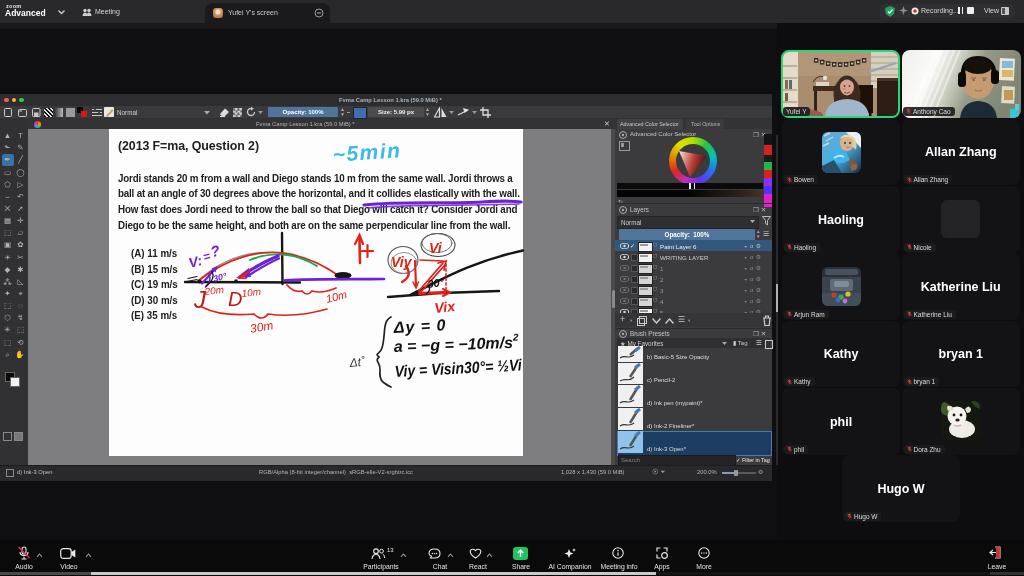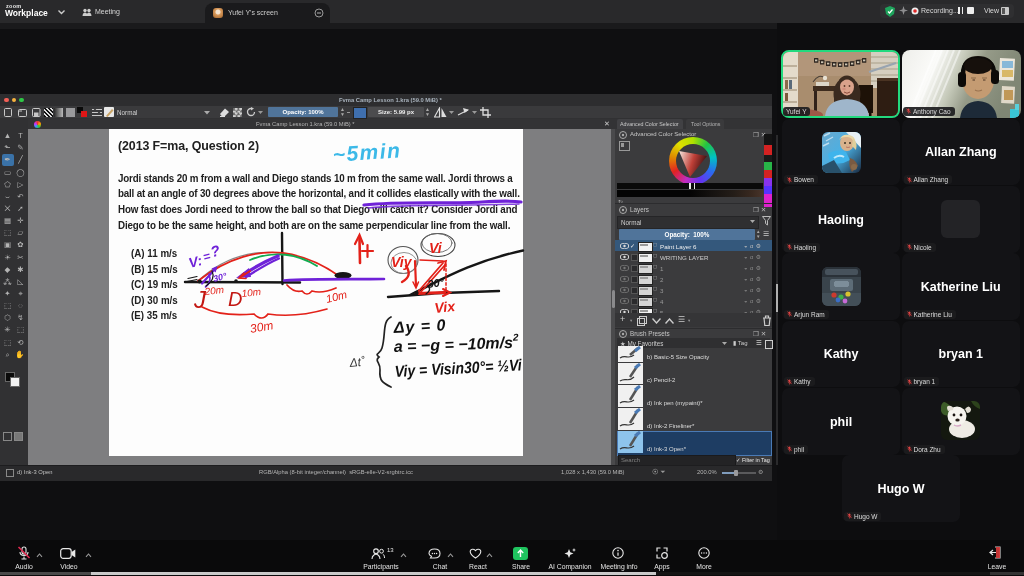--- a/index.html
+++ b/index.html
@@ -7,21 +7,21 @@
   .a{position:absolute;}
   .lbl{position:absolute;display:flex;align-items:center;gap:2px;background:rgba(28,28,30,.92);border-radius:3px;height:9px;padding:0 4px 0 3px;font-size:6.5px;color:#ddd;white-space:nowrap;}
   .mic{width:5px;height:6px;flex:0 0 auto;}
   .bigname{position:absolute;color:#fff;font-weight:bold;font-size:12.5px;white-space:nowrap;transform:translateX(-50%);}
 </style>
 </head>
 <body>
 
 <div class="a" style="left:0;top:0;width:1024px;height:23px;background:#29292b;"></div>
 <div class="a" style="left:6px;top:3px;font-size:5.5px;font-weight:bold;color:#e8e8e8;letter-spacing:.3px;">zoom</div>
-<div class="a" style="left:5px;top:8px;font-size:8.5px;font-weight:bold;color:#fff;">Workplace</div>
+<div class="a" style="left:5px;top:8px;font-size:8.5px;font-weight:bold;color:#fff;">Advanced</div>
 <svg class="a" style="left:57px;top:9px;" width="9" height="7" viewBox="0 0 9 7">
     <path d="M1.5 1.5 L4.5 4.5 L7.5 1.5" stroke="#ccc" stroke-width="1.4" fill="none"></path>
   </svg>
 <svg class="a" style="left:82px;top:8px;" width="10" height="8" viewBox="0 0 10 8">
     <circle cx="3" cy="2.5" r="1.7" fill="#ccc"></circle>
     <circle cx="7" cy="2.5" r="1.7" fill="#ccc"></circle>
     <path d="M0.5 8 C0.5 5.5 2 4.5 3 4.5 C4 4.5 5.5 5.5 5.5 8 Z" fill="#ccc"></path>
     <path d="M4.5 8 C4.5 5.5 6 4.5 7 4.5 C8 4.5 9.5 5.5 9.5 8 Z" fill="#ccc"></path>
   </svg>
 <div class="a" style="left:95px;top:8px;font-size:7px;color:#d5d5d5;">Meeting</div>

